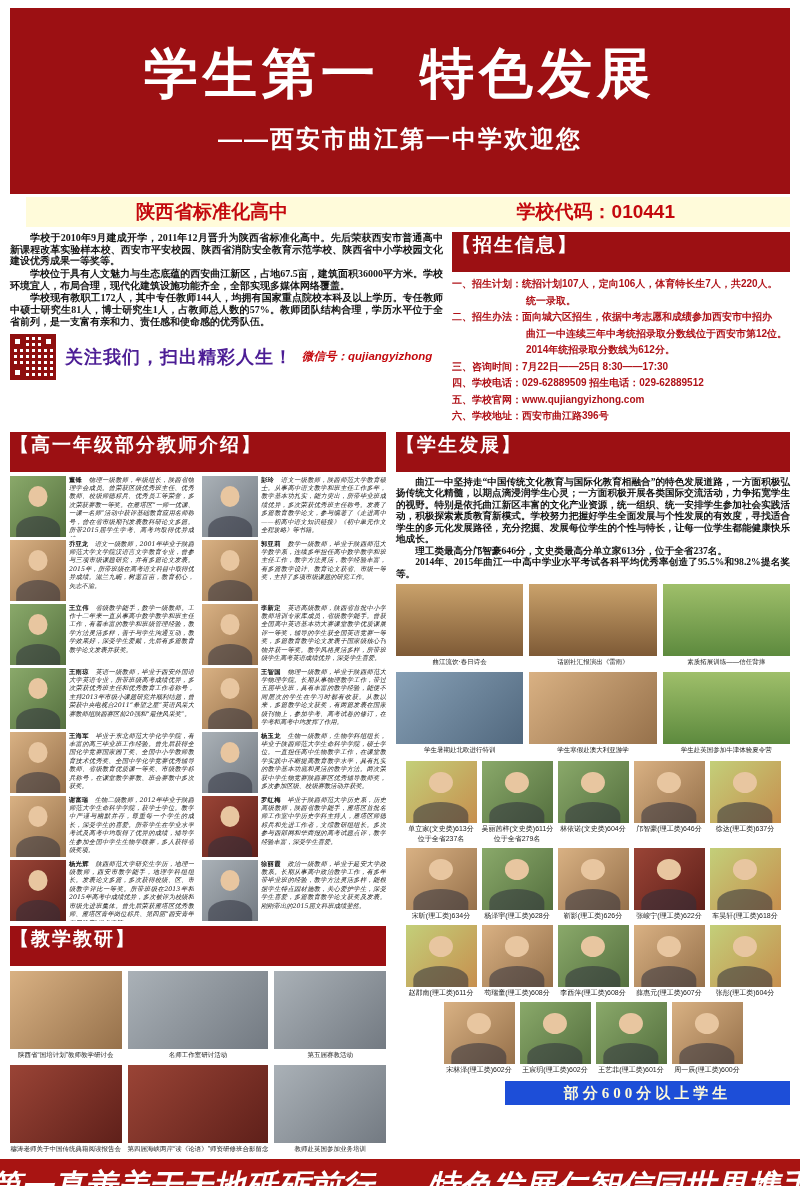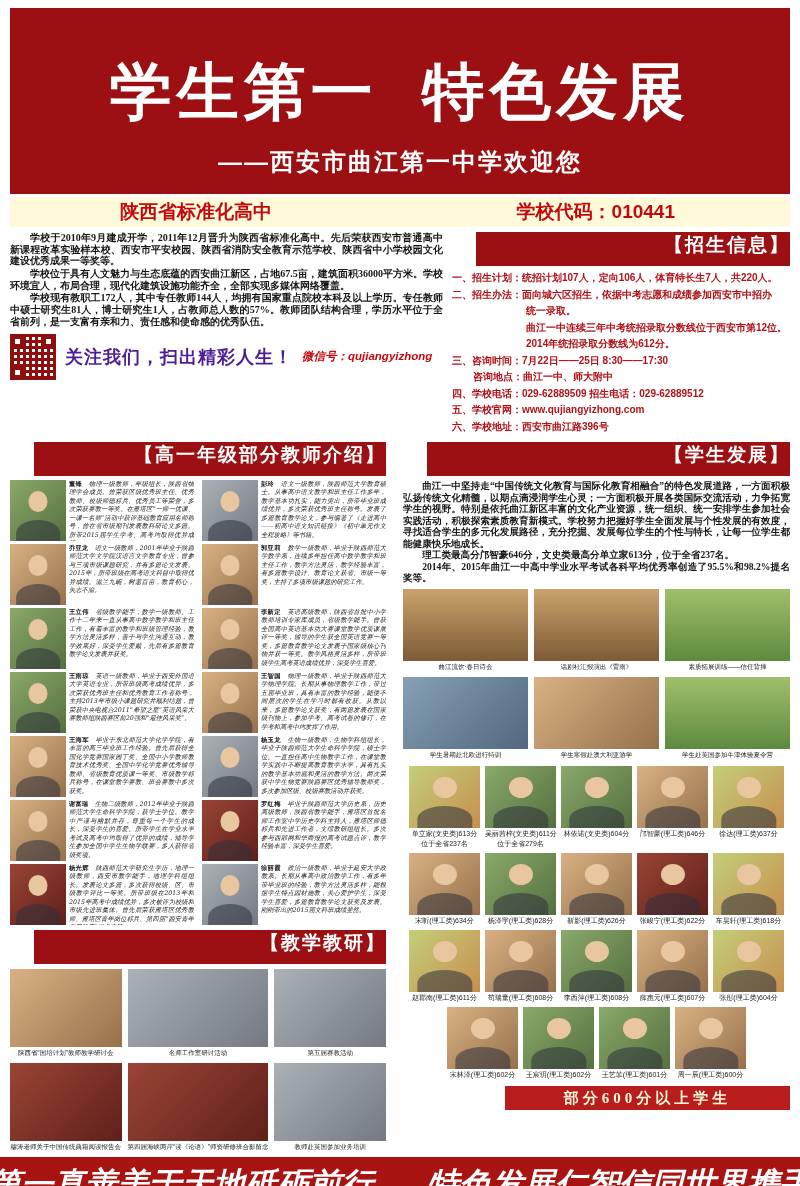--- a/index.html
+++ b/index.html
@@ -2,56 +2,56 @@
 <html lang="zh"><head>
 <meta charset="utf-8">
 <style>
   html,body{margin:0;padding:0;}
   body{width:800px;height:1186px;overflow:hidden;background:#ffffff;
        font-family:"Liberation Sans",sans-serif;color:#1a1a1a;}
   .page{padding:8px 10px 0;}
 
   
   .masthead{background:#9C1013;height:186px;text-align:center;color:#fff;}
-  .masthead h1{margin:0;padding-top:42px;font-size:62px;font-weight:bold;letter-spacing:5px;white-space:pre;}
+  .masthead h1{margin:0;padding-top:30px;font-size:54px;font-weight:bold;letter-spacing:5px;white-space:pre;}
   .masthead .sub{margin-top:12px;font-size:24px;font-weight:bold;letter-spacing:2px;}
 
   
   .cream{background:#FFFBDA;height:30px;margin-top:3px;display:flex;align-items:center;
-         color:#C4090E;font-weight:bold;font-size:19px;}
+         color:#C4090E;font-weight:bold;font-size:19px;margin-left:16px;}
   .cream .l{margin-left:110px;}
   .cream .r{margin-left:auto;margin-right:115px;text-align:center;}
 
   
   .top-row{display:flex;gap:9px;margin-top:5px;}
   .intro-col{width:433px;}
   .adm-col{flex:1;min-width:0;}
   .intro-p{margin:0 0 1px;font-size:10px;line-height:1.17;text-align:justify;text-indent:2em;
            font-family:"Liberation Serif",serif;font-weight:bold;color:#161616;}
 
   .wechat{display:flex;align-items:center;margin-top:6px;height:46px;}
   .qr{width:44px;height:44px;position:relative;flex:none;border:1px solid #8F0F0F;
       background:
         repeating-linear-gradient(90deg,#8F0F0F 0 3px,transparent 3px 6px),
         repeating-linear-gradient(0deg,#8F0F0F 0 3px,#ffffff 3px 6px);}
   .qr .qf{position:absolute;width:11px;height:11px;border:3px solid #8F0F0F;background:#fff;box-sizing:border-box;}
   .qr .qf.tl{top:1px;left:1px;} .qr .qf.tr{top:1px;right:1px;} .qr .qf.bl{bottom:1px;left:1px;}
   .wechat .slog{color:#4c1d95;font-size:18px;font-weight:bold;margin-left:9px;letter-spacing:1px;white-space:nowrap;}
   .wechat .acct{color:#C4090E;font-size:11.5px;font-weight:bold;font-style:italic;margin-left:9px;white-space:nowrap;}
 
-  .bar{background:#9C1013;color:#fff;text-align:right;height:34px;line-height:26px;
-       font-size:19px;font-weight:bold;letter-spacing:2px;margin-left:24px;}
+  .bar{background:#9C1013;color:#fff;text-align:left;height:40px;line-height:26px;
+       font-size:19px;font-weight:bold;letter-spacing:2px;}
   .adm-rows{margin-top:6px;}
   .adm-row{font-size:10px;font-weight:bold;color:#B01218;line-height:1.2;margin-bottom:4.5px;
            font-family:"Liberation Sans",sans-serif;}
   .adm-row.i1{padding-left:74px;}
   .adm-row.i2{padding-left:21px;}
 
   
-  .main-row{display:flex;gap:17px;margin-top:5px;}
+  .main-row{display:flex;gap:10px;margin-top:5px;}
   .col-l{width:376px;flex:none;}
   .col-r{flex:1;min-width:0;}
 
   
   .t-grid{display:grid;grid-template-columns:1fr 1fr;column-gap:8px;row-gap:3px;margin-top:4px;}
   .t-cell{display:flex;gap:3px;height:61px;overflow:hidden;}
   .t-photo{width:56px;height:61px;flex:none;}
   .t-bio{margin:0;font-size:6.3px;line-height:1.34;text-align:justify;color:#222;
          font-family:"DejaVu Serif",serif;font-style:italic;}
   .t-name{font-weight:bold;font-style:normal;}
@@ -70,21 +70,21 @@
          font-family:"Liberation Serif",serif;font-weight:bold;color:#161616;}
   .col-r .p3-grid .ph{height:72px;}
 
   
   .stu-wrap{display:flex;flex-wrap:wrap;justify-content:center;column-gap:5px;row-gap:4px;margin-top:6px;}
   .stu{width:71px;text-align:center;}
   .stu .ph{height:62px;}
   .stu .cap{font-size:7px;margin-top:1px;white-space:nowrap;color:#222;}
   .stu .sub{font-size:7px;color:#222;}
 
-  .score-bar{background:#b91c1c;color:#FFFBDA;height:24px;line-height:24px;text-align:center;
+  .score-bar{background:#1d4ed8;color:#FFFBDA;height:24px;line-height:24px;text-align:center;
              font-size:15px;font-weight:bold;letter-spacing:4px;width:285px;margin:6px 0 0 auto;
              font-family:"Liberation Serif",serif;}
 
   
   .footer{background:#A81412;height:56px;margin-top:5px;display:flex;align-items:center;
           justify-content:center;gap:54px;color:#fff;font-size:32px;font-weight:bold;
           font-style:italic;font-family:"DejaVu Serif",serif;white-space:nowrap;}
 
   
   .tone-green{background:linear-gradient(135deg,#8aa96a,#55703f);}
@@ -133,26 +133,25 @@
         </div>
         <span class="slog">关注我们，扫出精彩人生！</span>
         <span class="acct">微信号：qujiangyizhong</span>
       </div>
     </section>
 
     <section class="adm-col">
       <div class="bar">【招生信息】</div>
       <div class="adm-rows">
           <div class="adm-row i0">一、招生计划：统招计划107人，定向106人，体育特长生7人，共220人。</div>
+          <div class="adm-row i1">统一录取。</div>
           <div class="adm-row i0">二、招生办法：面向城六区招生，依据中考志愿和成绩参加西安市中招办</div>
-          <div class="adm-row i1">统一录取。</div>
           <div class="adm-row i1">曲江一中连续三年中考统招录取分数线位于西安市第12位。</div>
           <div class="adm-row i1">2014年统招录取分数线为612分。</div>
           <div class="adm-row i0">三、咨询时间：7月22日——25日  8:30——17:30</div>
-          <div class="adm-row i2">咨询地点：曲江一中、师大附中</div>
           <div class="adm-row i0">四、学校电话：029-62889509  招生电话：029-62889512</div>
           <div class="adm-row i0">五、学校官网：www.qujiangyizhong.com</div>
           <div class="adm-row i0">六、学校地址：西安市曲江路396号</div>
         </div>
     </section>
   </div>
 
   <div class="main-row">
 
     <div class="col-l">

